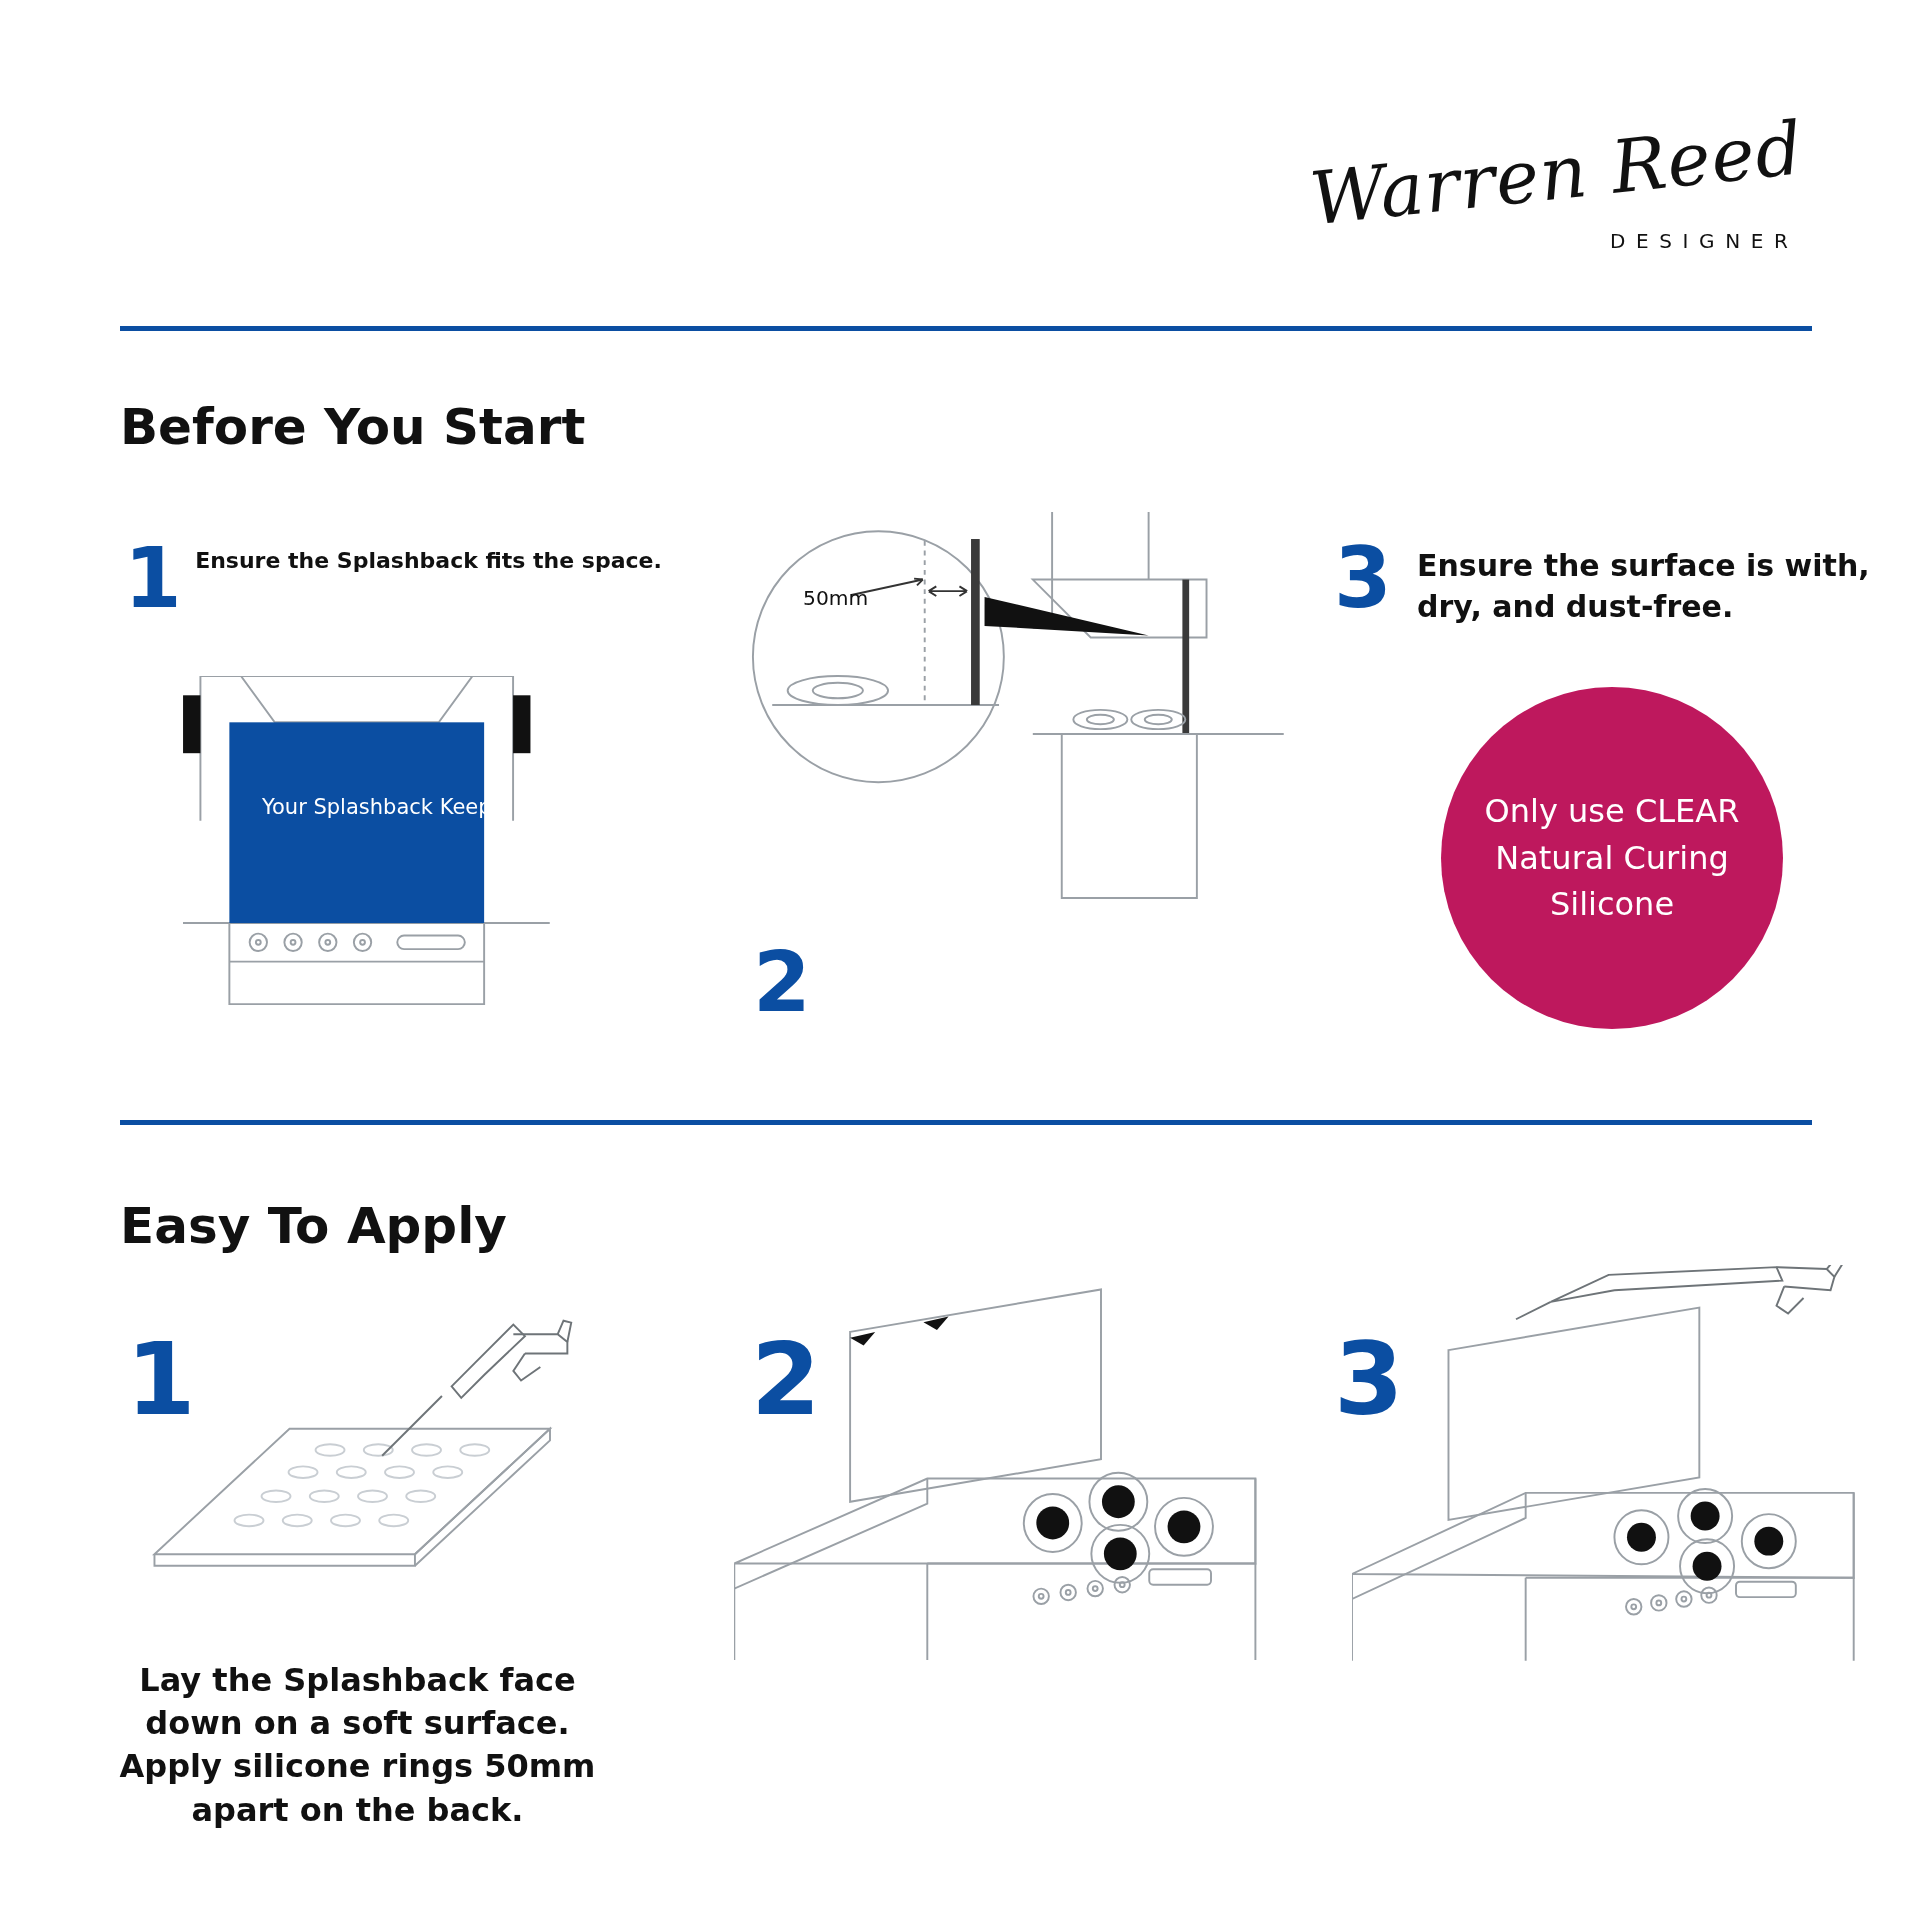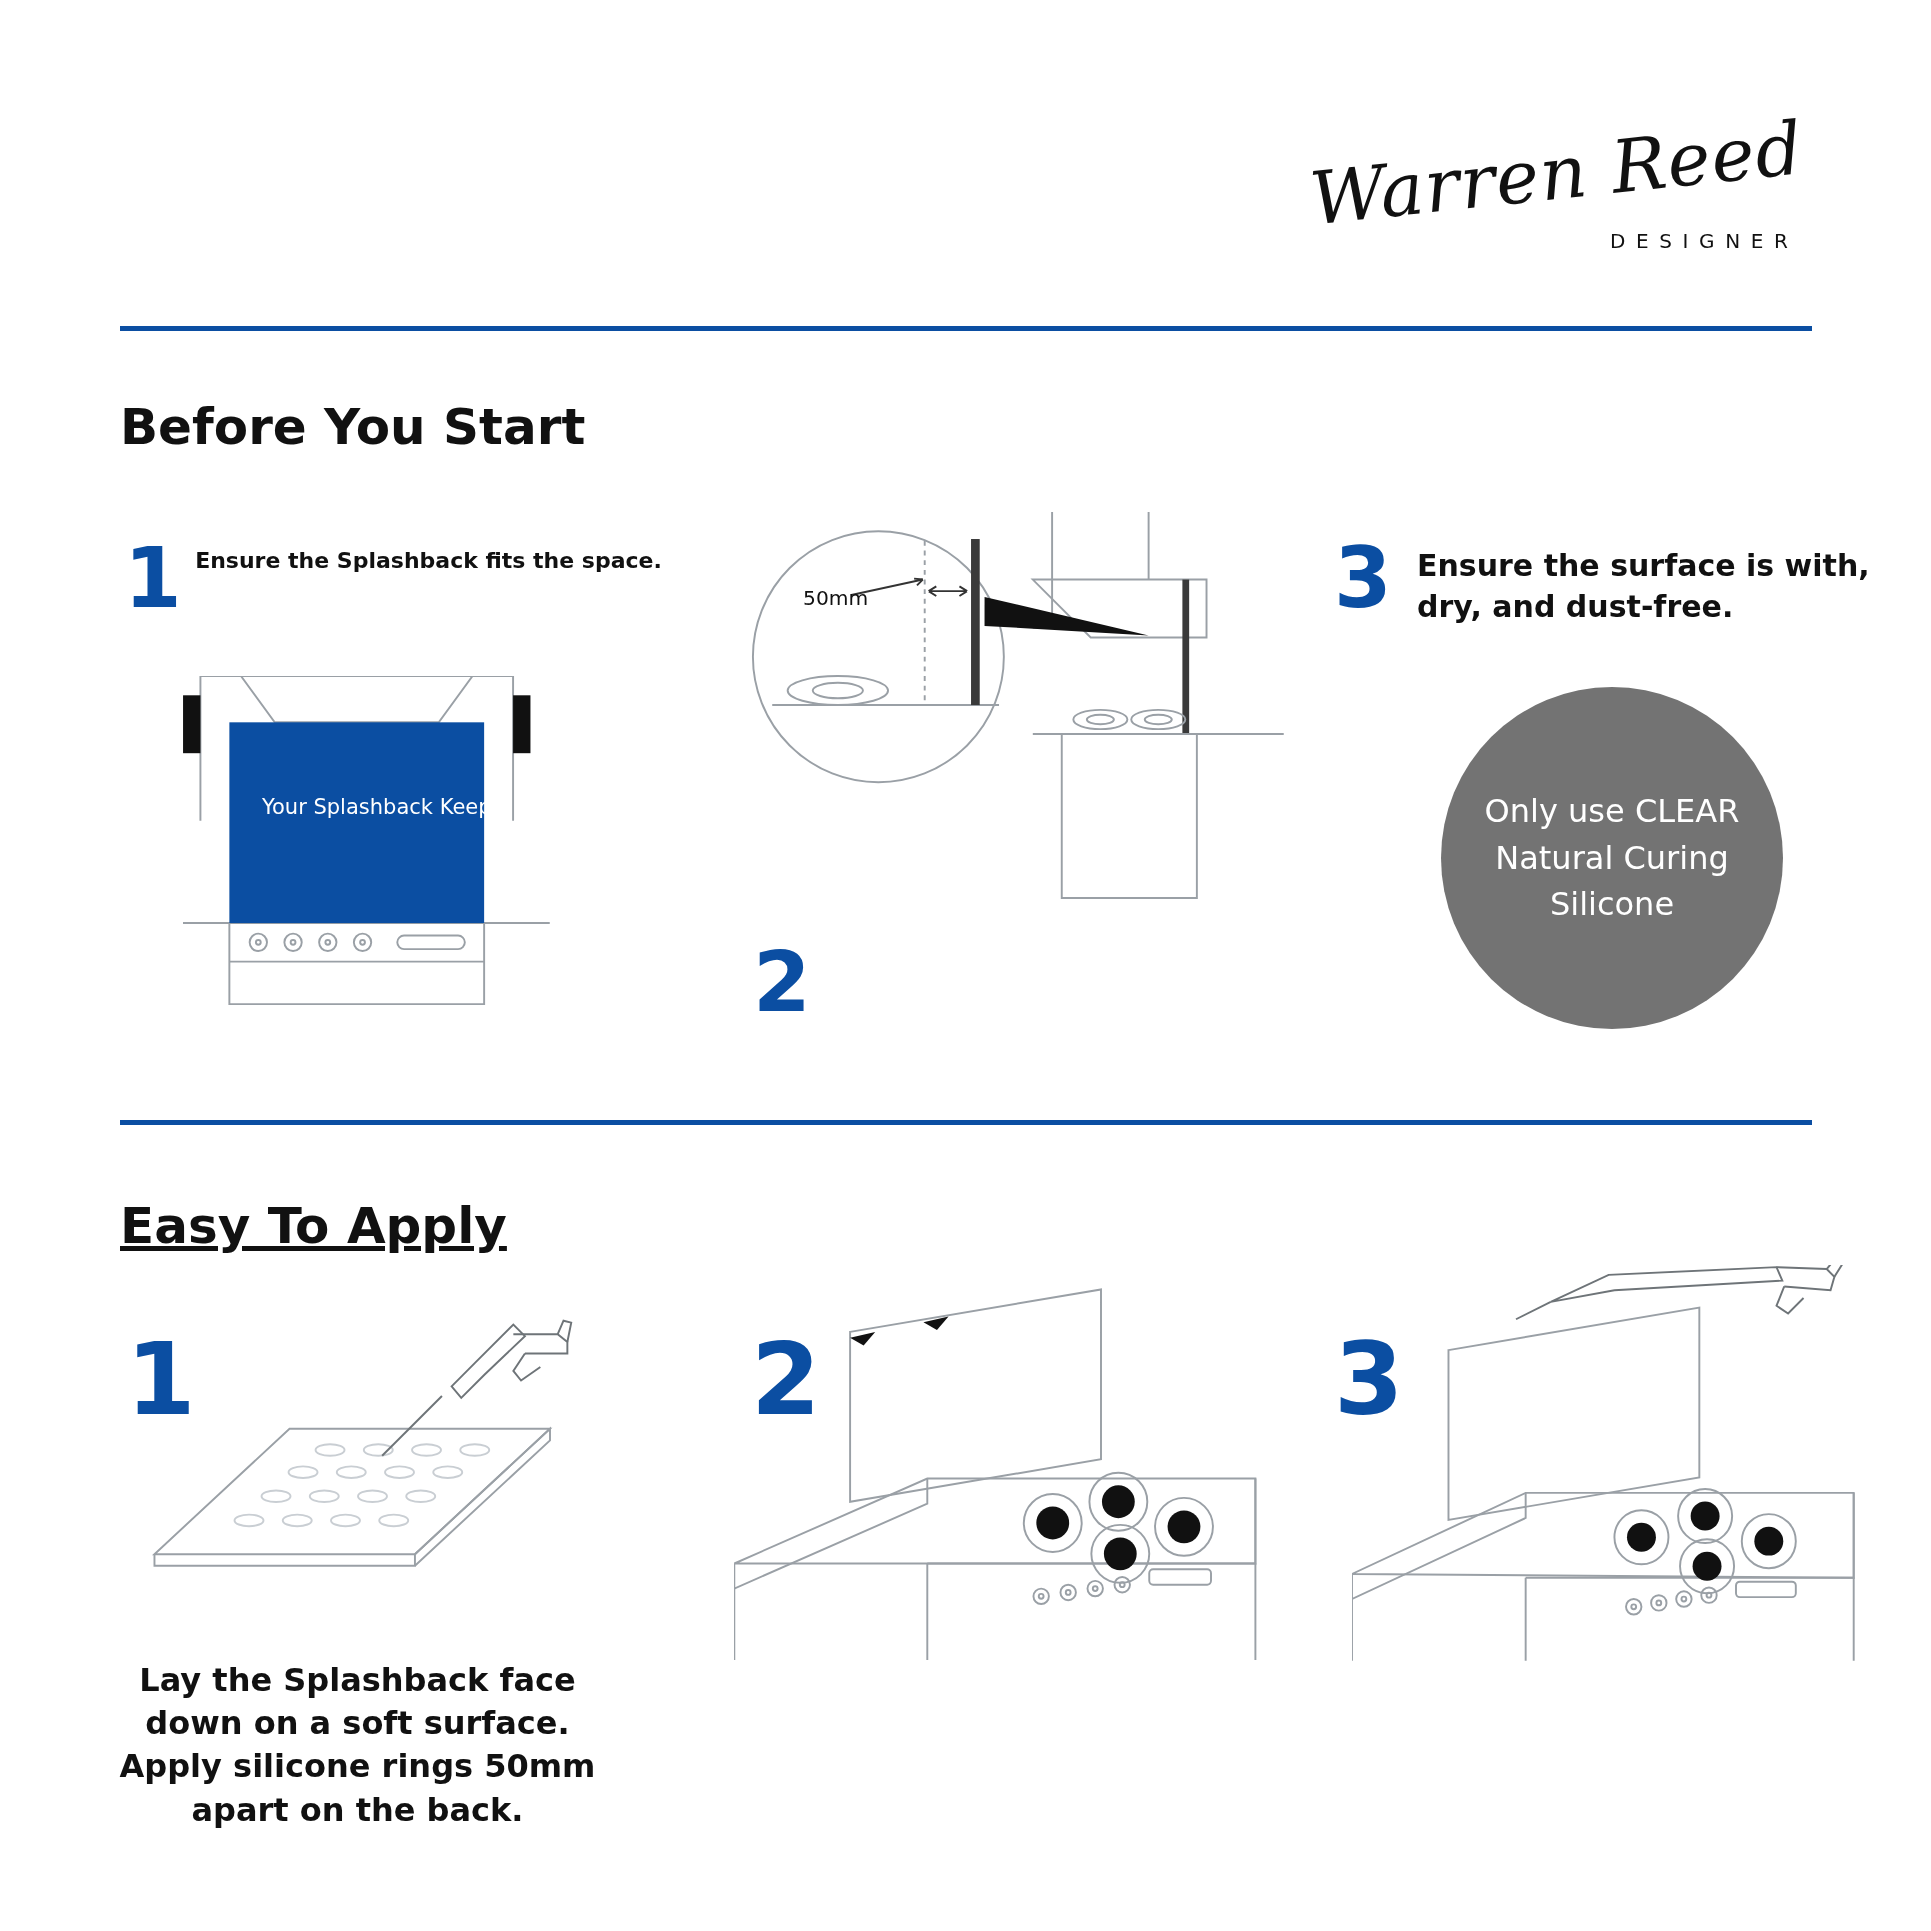--- a/index.html
+++ b/index.html
@@ -91,21 +91,21 @@
 
   
   .section-heading {
     position: absolute;
     left: 120px;
     font-size: 50px;
     font-weight: bold;
     color: #111111;
   }
   .heading-before { top: 398px; }
-  .heading-easy { top: 1197px; text-decoration: underline; }
+  .heading-easy { top: 1197px; }
 
   
   .step-num {
     position: absolute;
     color: #0b4ea2;
     font-weight: bold;
     line-height: 1;
   }
   .num-top { font-size: 83px; }
   .num-bottom { font-size: 100px; }
@@ -148,21 +148,21 @@
   }
 
   
   .blue-circle {
     position: absolute;
     left: 1441px;
     top: 687px;
     width: 342px;
     height: 342px;
     border-radius: 50%;
-    background: #737373;
+    background: #be185d;
     display: flex;
     align-items: center;
     justify-content: center;
   }
   .blue-circle span {
     color: #ffffff;
     font-size: 32px;
     text-align: center;
     line-height: 1.45;
     padding: 0 25px;

